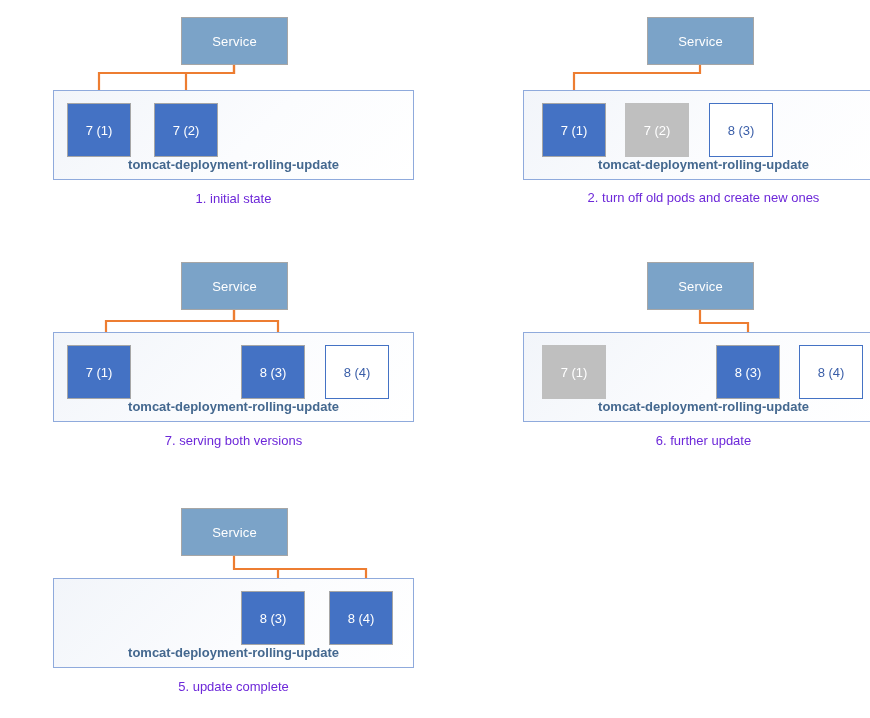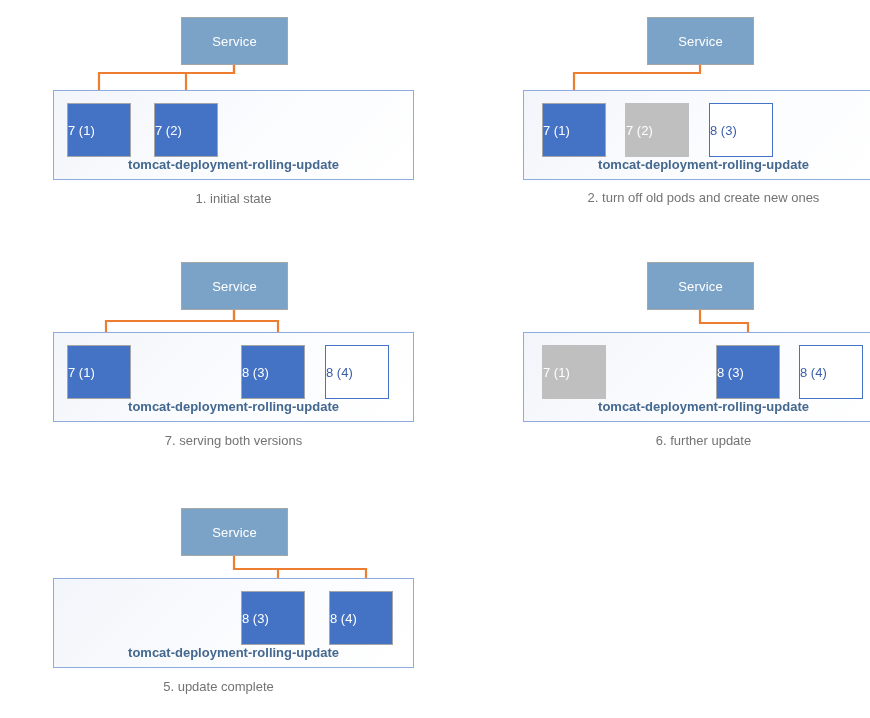--- a/index.html
+++ b/index.html
@@ -53,21 +53,21 @@
     color: #44688F;
     font-size: 13px;
     font-weight: bold;
   }
   
   .pod {
     position: absolute;
     box-sizing: border-box;
     display: flex;
     align-items: center;
-    justify-content: flex-start;
+    justify-content: center;
     font-size: 13px;
   }
   .pod.blue {
     background: #4472C4;
     border: 1px solid #A6A6A6;
     color: #ffffff;
   }
   .pod.gray {
     background: #BFBFBF;
     border: 1px solid #BFBFBF;
@@ -83,21 +83,21 @@
     position: absolute;
     left: 0;
     top: 0;
     overflow: visible;
     pointer-events: none;
   }
   
   .caption {
     position: absolute;
     text-align: center;
-    color: #737373;
+    color: #6d28d9;
     font-size: 13px;
     white-space: nowrap;
   }
 </style>
 </head>
 <body>
 
 <div id="diagram">
 
   <div class="panel">
@@ -240,16 +240,16 @@
       <div class="deployment-label">tomcat-deployment-rolling-update</div>
     </div>
 
     <div class="pod blue" style="left:205px; top:591px; width:64px; height:54px;">
       <span>8 (3)</span>
     </div>
     <div class="pod blue" style="left:293px; top:591px; width:64px; height:54px;">
       <span>8 (4)</span>
     </div>
 
-    <div class="caption" style="left:2px; top:679px; width:361px;">5. update complete</div>
+    <div class="caption" style="left:17px; top:679px; width:361px;">5. update complete</div>
   </div>
 
 </div>
 
 </body></html>

